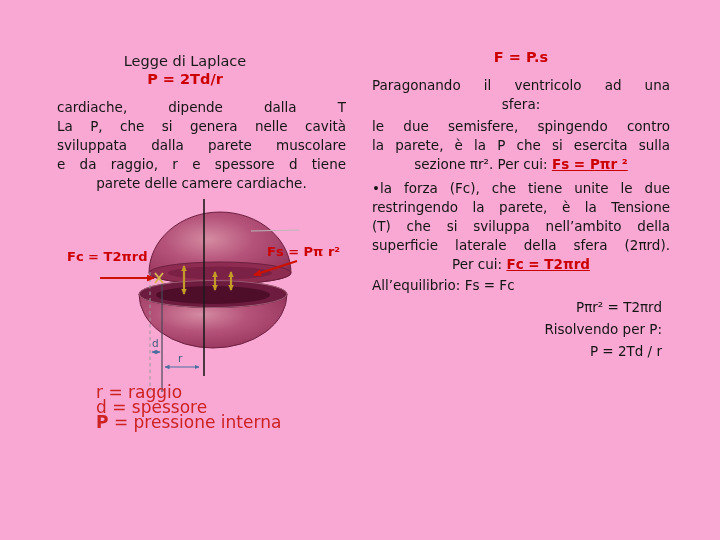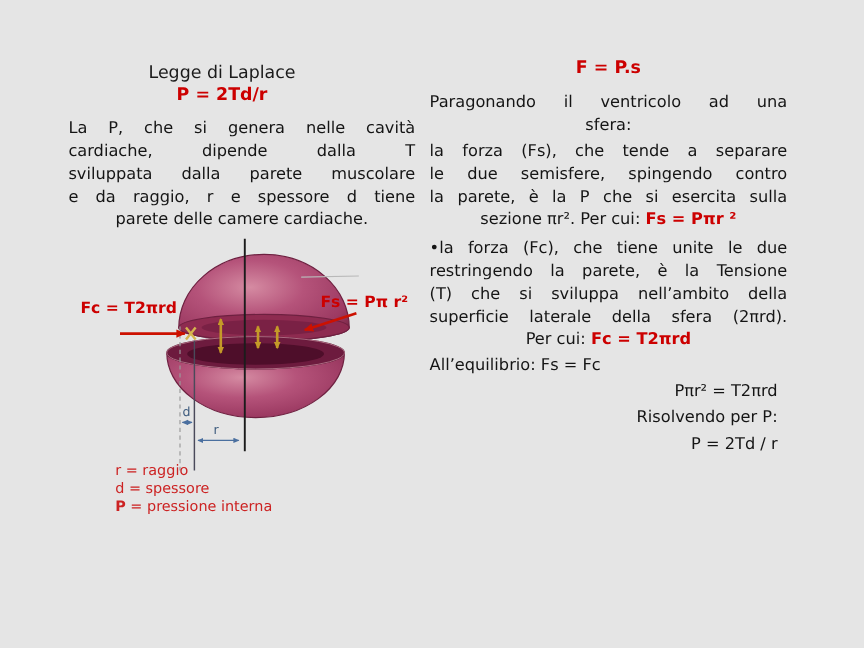--- a/index.html
+++ b/index.html
@@ -1,53 +1,53 @@
 <!DOCTYPE html>
 <html><head>
 <meta charset="utf-8">
 <style>
   html,body{margin:0;padding:0;background:#fff;}
   .slide{
-    position:relative;width:720px;height:540px;background:#e5e5e5;overflow:hidden;
+    position:relative;width:720px;height:540px;background:#f9a8d4;overflow:hidden;
     font-family:"DejaVu Sans","Liberation Sans",sans-serif;color:#151515;
   }
   .abs{position:absolute;}
   
   .title{left:40px;top:53px;width:290px;text-align:center;font-size:14.5px;color:#1a1a1a;}
   .title-formula{left:40px;top:71px;width:290px;text-align:center;font-size:14.5px;font-weight:bold;color:#cc0000;}
   .left-para{left:57px;top:98px;width:289px;font-size:13.5px;line-height:18.9px;}
-  .right-col{left:358px;top:49px;width:298px;font-size:13.5px;line-height:19px;}
+  .right-col{left:372px;top:49px;width:298px;font-size:13.5px;line-height:19px;}
   .jline{text-align:justify;text-align-last:justify;}
   .tline{text-align:center;}
   .rformula{text-align:center;font-size:14.5px;font-weight:bold;color:#cc0000;line-height:17px;margin:0 0 10px 0;}
   .blk{margin:0;}
   .mt3{margin-top:3px;} .mt5{margin-top:5px;}
-  .rf{color:#cc0000;font-weight:bold;}
+  .rf{color:#cc0000;font-weight:bold;text-decoration:underline;}
   .eq{margin-top:2px;}
   .eq-line{line-height:19px;}
   .eq-c{text-align:right;width:290px;}
   .eq-gap{margin-top:3px;}
   
-  .legend{left:96px;top:385px;color:#cc2222;font-size:12px;line-height:15.2px;}
+  .legend{left:96px;top:385px;color:#cc2222;font-size:17px;line-height:15.2px;}
   .lkey-b{font-weight:bold;}
   
   .diagram{left:58px;top:196px;}
   svg text{font-family:"DejaVu Sans","Liberation Sans",sans-serif;}
 </style>
 </head>
 <body>
 
 <div class="slide">
 
   <div class="abs title">Legge di Laplace</div>
   <div class="abs title-formula">P = 2Td/r</div>
 
   <div class="abs left-para">
+    <div class="jline">cardiache, dipende dalla T</div>
     <div class="jline">La P, che si genera nelle cavità</div>
-    <div class="jline">cardiache, dipende dalla T</div>
     <div class="jline">sviluppata dalla parete muscolare</div>
     <div class="jline">e da raggio, r e spessore d tiene</div>
     <div class="tline">parete delle camere cardiache.</div>
   </div>
 
   <svg class="abs diagram" width="292" height="204" viewBox="58 196 292 204">
     <defs>
       <radialGradient id="sg" cx="42%" cy="38%" r="78%">
         <stop offset="0%" stop-color="#d58ba2"></stop>
         <stop offset="40%" stop-color="#b5537a"></stop>
@@ -116,21 +116,20 @@
 
   <div class="abs right-col">
     <div class="rformula">F = P.s</div>
 
     <div class="blk">
       <div class="jline">Paragonando il ventricolo ad una</div>
       <div class="tline">sfera:</div>
     </div>
 
     <div class="blk mt3">
-      <div class="jline">la forza (Fs), che tende a separare</div>
       <div class="jline">le due semisfere, spingendo contro</div>
       <div class="jline">la parete, è la P che si esercita sulla</div>
       <div class="tline"><span>sezione πr². Per cui: </span><span class="rf">Fs = Pπr ²</span></div>
     </div>
 
     <div class="blk mt5">
       <div class="jline">•la forza (Fc), che tiene unite le due</div>
       <div class="jline">restringendo la parete, è la Tensione</div>
       <div class="jline">(T) che si sviluppa nell’ambito della</div>
       <div class="jline">superficie laterale della sfera (2πrd).</div>

